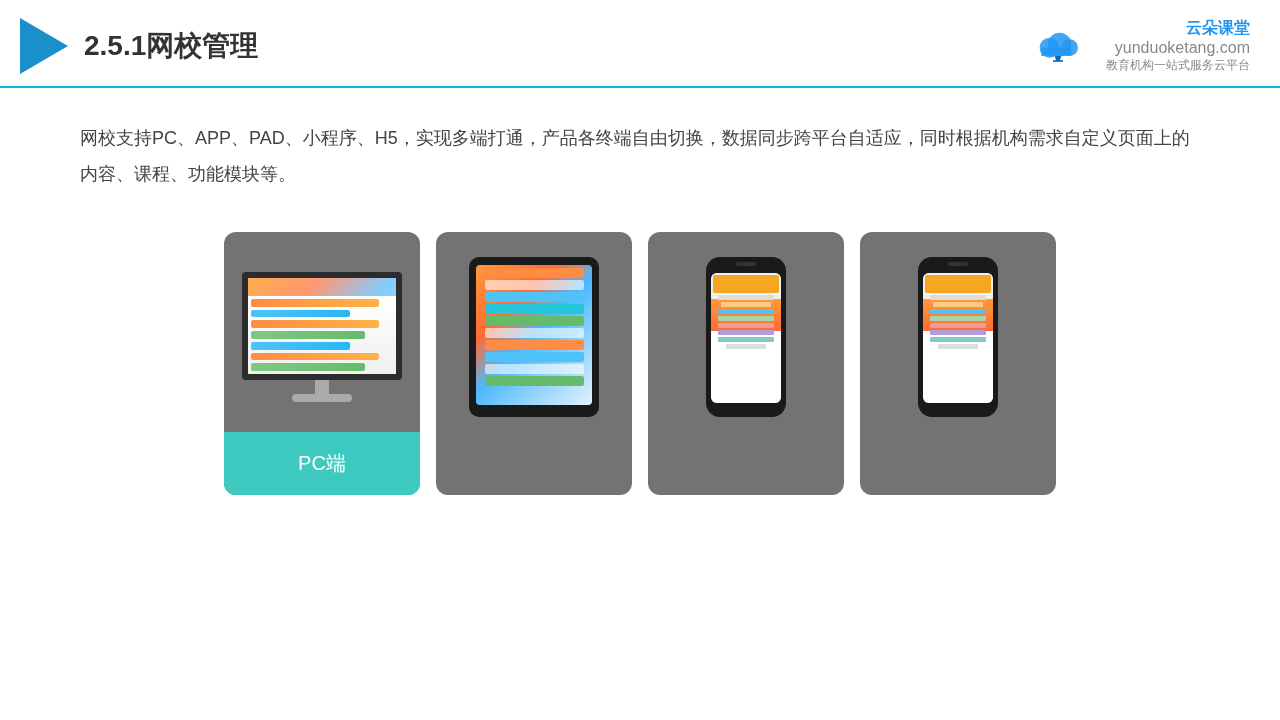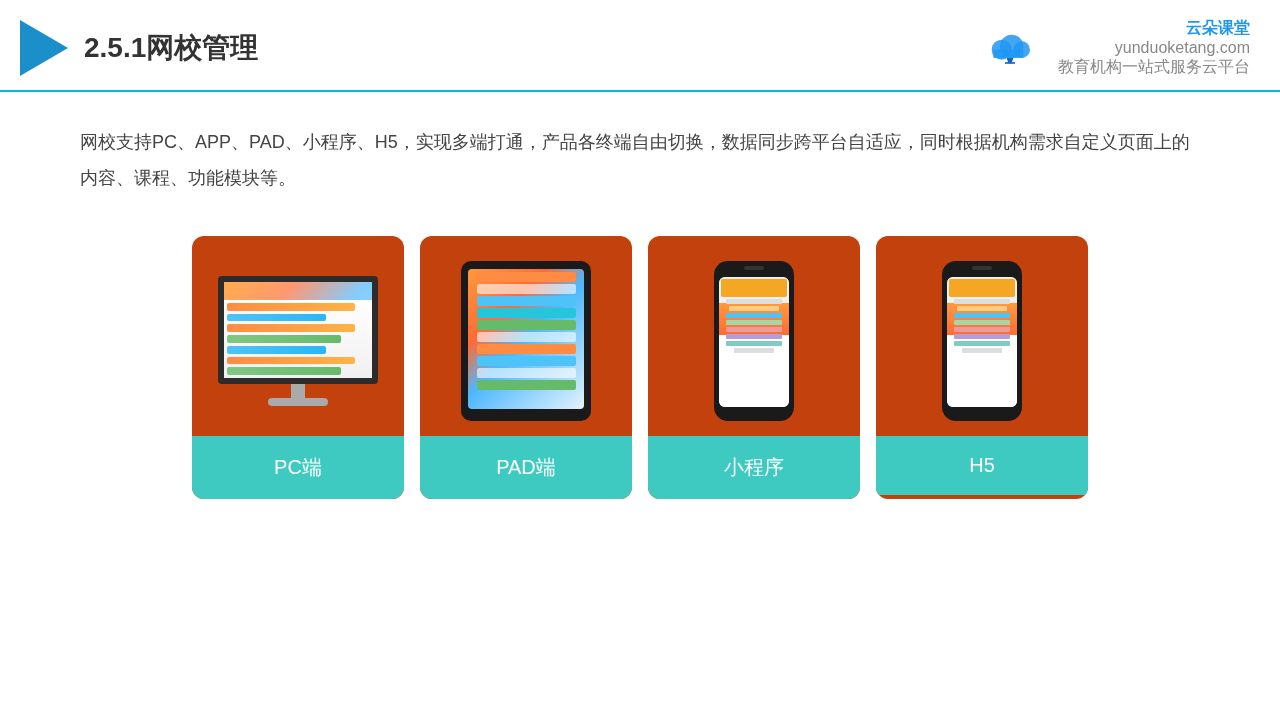--- a/index.html
+++ b/index.html
@@ -54,44 +54,44 @@
     .brand-name {
       font-size: 16px;
       font-weight: bold;
       color: #2196f3;
     }
     .brand-url {
       font-size: 16px;
       color: #888;
     }
     .brand-slogan {
-      font-size: 16px;
+      font-size: 12px;
       color: #888;
     }
 
     
     .description {
       padding: 32px 80px 20px 80px;
       font-size: 18px;
       color: #444;
       line-height: 2;
     }
 
     
     .cards-container {
       display: flex;
       gap: 16px;
       padding: 20px 60px 30px 60px;
       justify-content: center;
     }
 
     .device-card {
-      background: #c2410c;
+      background: #737373;
       border-radius: 12px;
-      width: 212px;
+      width: 196px;
       display: flex;
       flex-direction: column;
       align-items: center;
       overflow: hidden;
     }
 
     .device-image-area {
       width: 100%;
       height: 200px;
       display: flex;
@@ -365,58 +365,55 @@
             <div class="t-bar-green"></div>
             <div class="t-bar"></div>
             <div class="t-bar-orange"></div>
             <div class="t-bar-blue"></div>
             <div class="t-bar"></div>
             <div class="t-bar-green"></div>
           </div>
         </div>
       </div>
     </div>
-    <div class="device-label">PAD端</div>
   </div>
 
   <div class="device-card">
     <div class="device-image-area">
       <div class="phone-mock">
         <div class="phone-screen">
           <div class="phone-screen-overlay">
             <div style="height:18px; background:#f5a623; border-radius:2px; width:100%;"></div>
             <div class="s-bar"></div>
             <div class="s-bar" style="width:75%; background:#ffcc80;"></div>
             <div class="s-bar" style="background:#4fc3f7;"></div>
             <div class="s-bar" style="background:#a5d6a7;"></div>
             <div class="s-bar" style="background:#ef9a9a;"></div>
             <div class="s-bar" style="background:#b39ddb;"></div>
             <div class="s-bar" style="background:#80cbc4;"></div>
             <div class="s-bar" style="width:60%;"></div>
           </div>
         </div>
       </div>
     </div>
-    <div class="device-label">小程序</div>
   </div>
 
   <div class="device-card">
     <div class="device-image-area">
       <div class="phone-mock">
         <div class="phone-screen">
           <div class="phone-screen-overlay">
             <div style="height:18px; background:#f5a623; border-radius:2px; width:100%;"></div>
             <div class="s-bar"></div>
             <div class="s-bar" style="width:75%; background:#ffcc80;"></div>
             <div class="s-bar" style="background:#4fc3f7;"></div>
             <div class="s-bar" style="background:#a5d6a7;"></div>
             <div class="s-bar" style="background:#ef9a9a;"></div>
             <div class="s-bar" style="background:#b39ddb;"></div>
             <div class="s-bar" style="background:#80cbc4;"></div>
             <div class="s-bar" style="width:60%;"></div>
           </div>
         </div>
       </div>
     </div>
-    <div class="device-label">H5</div>
   </div>
 
 </div>
 
 </body></html>

